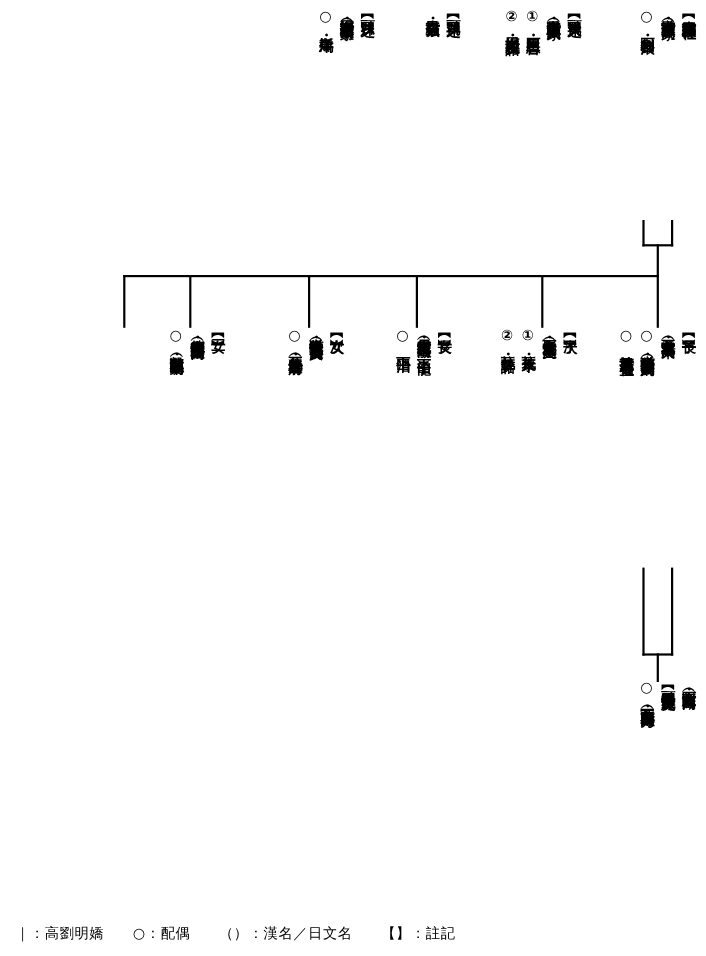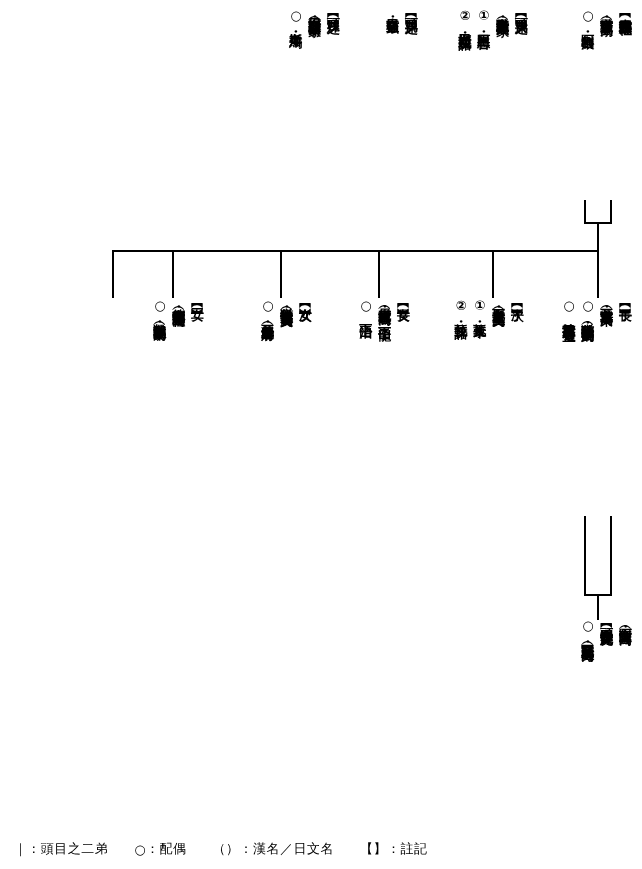--- a/index.html
+++ b/index.html
@@ -125,21 +125,21 @@
   <div class="line hline" style="right: 30px; top: 594px; width: 28px;"></div>
   <div class="line vline" style="right: 43px; top: 594px; height: 26px;"></div>
 
   <div class="vtext bold" style="right: 8px; top: 618px; height: 200px;">阿金・亞富（高阿琴）
 【頭目十四子女只存此女】
 ○亞高・瓦蘭（高秀雄）</div>
 
   <div id="legend">
     <div class="seg">
       <span>｜</span>
-      <span>：頭目之二弟</span>
+      <span>：高劉明嬌</span>
     </div>
     <div class="seg">
       <span>○</span>
       <span>：配偶</span>
     </div>
     <div class="seg">
       <span>（）</span>
       <span>：漢名／日文名</span>
     </div>
     <div class="seg">

